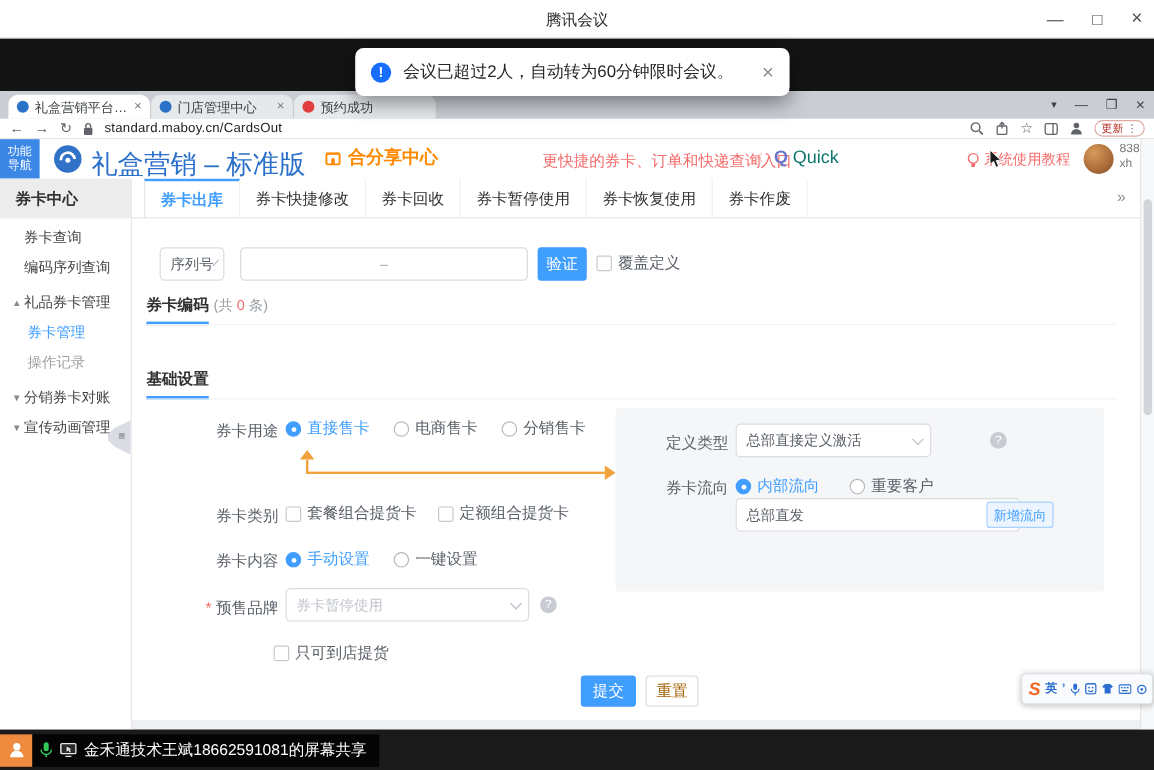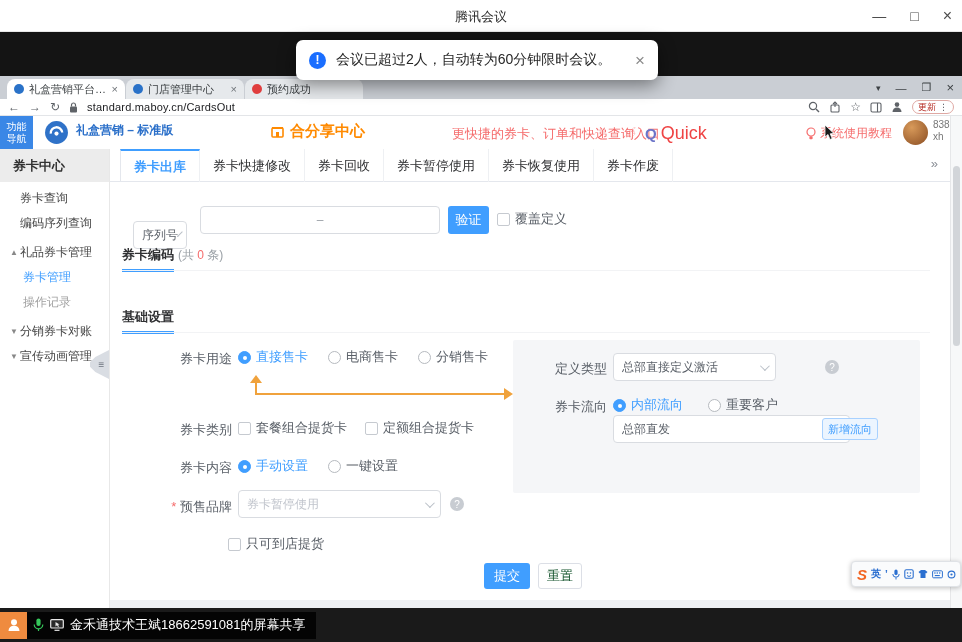--- a/index.html
+++ b/index.html
@@ -38,27 +38,27 @@
   .url{font-size:11px;color:#202124;letter-spacing:.2px;}
   .ab-right{margin-left:auto;display:flex;align-items:center;gap:9px;}
   .upd-pill{display:flex;align-items:center;gap:3px;border:1px solid #dfa9a4;border-radius:8px;height:14px;padding:0 5px;
             color:#b3261e;font-size:9px;}
 
   
   .apphead{position:absolute;left:0;top:40px;right:0;height:33px;background:#fff;}
   .navbox{position:absolute;left:0;top:0;width:33px;height:33px;background:#3a87e6;color:#fff;font-size:10px;
           display:flex;flex-direction:column;align-items:center;justify-content:center;line-height:12px;}
   .brandlogo{position:absolute;left:44px;top:4px;}
-  .brandtxt{position:absolute;left:76px;top:6px;font-size:12px;font-weight:bold;color:#2a6fc9;}
+  .brandtxt{position:absolute;left:76px;top:6px;font-size:22px;font-weight:normal;color:#2a6fc9;}
   .sharec{position:absolute;left:270px;top:6px;display:flex;align-items:center;gap:5px;color:#ff8a00;font-size:15px;font-weight:bold;}
   .promo{position:absolute;left:452px;top:9px;font-size:13px;color:#f56c6c;}
   .hand{position:absolute;left:626px;top:8px;color:#f56c6c;font-size:14px;transform:rotate(-40deg);}
   .quick{position:absolute;left:645px;top:7px;display:flex;align-items:center;gap:4px;}
   .quick .q{font-size:15px;font-weight:bold;color:#6b74c8;}
-  .quick .qt{font-size:18px;color:#ef4444;}
+  .quick .qt{font-size:15px;color:#0f766e;}
   .tut{position:absolute;left:806px;top:9px;display:flex;align-items:center;gap:4px;color:#f56c6c;font-size:12px;}
   .hd-avatar{position:absolute;left:903px;top:4px;width:25px;height:25px;border-radius:50%;
              background:radial-gradient(circle at 35% 30%,#d89a5a,#8a4d22);}
   .hd-user{position:absolute;left:933px;top:3px;font-size:10px;color:#777;line-height:12px;}
 
   
   .appbody{position:absolute;left:0;top:73px;right:0;bottom:0;background:#eef0f3;}
   .sidebar{position:absolute;left:0;top:73px;width:110px;height:459px;background:#fff;border-right:1px solid #e8e8e8;}
   .sb-title{height:33px;background:#ececec;font-size:13px;font-weight:bold;color:#333;display:flex;align-items:center;padding-left:13px;}
   .sb-item{position:absolute;left:0;width:110px;height:24px;display:flex;align-items:center;font-size:12px;color:#454545;}
@@ -78,21 +78,21 @@
   .ctab.act{color:#409eff;border-top:2px solid #409eff;border-left:1px solid #e4e7ed;font-weight:bold;}
   .chevsm{width:7px;height:7px;border-right:1.4px solid #b9bfc7;border-bottom:1.4px solid #b9bfc7;transform:rotate(45deg) translateY(-2px);}
   .collapse2{position:absolute;right:12px;top:7px;color:#8a8f96;font-size:13px;}
 
   .selbox{position:absolute;height:28px;background:#fff;border:1px solid #d9dce1;border-radius:4px;display:flex;
           align-items:center;justify-content:space-between;padding:0 8px;font-size:12px;color:#5a6068;}
   .selbox .ph{color:#c0c4cc;}
   .rangein{position:absolute;left:90px;top:57px;width:240px;height:28px;border:1px solid #d9dce1;border-radius:4px;
            display:flex;align-items:center;justify-content:center;color:#9aa0a6;font-size:12px;background:#fff;}
   .btn-blue{background:#409eff;color:#fff;border-radius:3px;display:flex;align-items:center;justify-content:center;font-size:13px;}
-  .btn-plain{background:#fff;color:#14532d;border:1px solid #dcdfe6;border-radius:3px;display:flex;align-items:center;justify-content:center;font-size:13px;}
+  .btn-plain{background:#fff;color:#a16207;border:1px solid #dcdfe6;border-radius:3px;display:flex;align-items:center;justify-content:center;font-size:13px;}
   .cb{width:13px;height:13px;border:1px solid #c6cad0;border-radius:2px;background:#fff;flex:0 0 13px;}
   .rdo{width:13px;height:13px;border-radius:50%;border:1px solid #b6babf;background:#fff;flex:0 0 13px;position:relative;}
   .rdo.sel{border-color:#409eff;background:#409eff;}
   .rdo.sel::after{content:"";position:absolute;left:4px;top:4px;width:4px;height:4px;border-radius:50%;background:#fff;}
   .optrow{display:flex;align-items:center;gap:5px;font-size:13px;color:#5a6068;}
   .optrow .on{color:#409eff;}
   .sec{position:absolute;left:12px;}
   .sec-t{display:inline-block;font-size:13px;font-weight:bold;color:#303133;border-bottom:3px solid #409eff;padding-bottom:5px;}
   .sec-c{font-size:12px;color:#9aa0a6;margin-left:4px;}
   .sec-c .red{color:#f56c6c;}
@@ -274,21 +274,21 @@
       <div class="cardtabs">
         <div class="ctab act">券卡出库</div>
         <div class="ctab">券卡快捷修改</div>
         <div class="ctab">券卡回收</div>
         <div class="ctab">券卡暂停使用</div>
         <div class="ctab">券卡恢复使用</div>
         <div class="ctab">券卡作废</div>
       </div>
       <div class="collapse2">»</div>
 
-      <div class="selbox" style="left:23px;top:72px;width:54px;">
+      <div class="selbox" style="left:23px;top:57px;width:54px;">
         <span>序列号</span>
           <span class="chevsm"></span>
       </div>
       <div class="rangein">
         <span>–</span>
       </div>
       <div class="btn-blue" style="position:absolute;left:338px;top:57px;width:41px;height:28px;">验证</div>
       <div style="position:absolute;left:387px;top:61px;" class="optrow">
         <span class="cb"></span>
         <span>覆盖定义</span>

